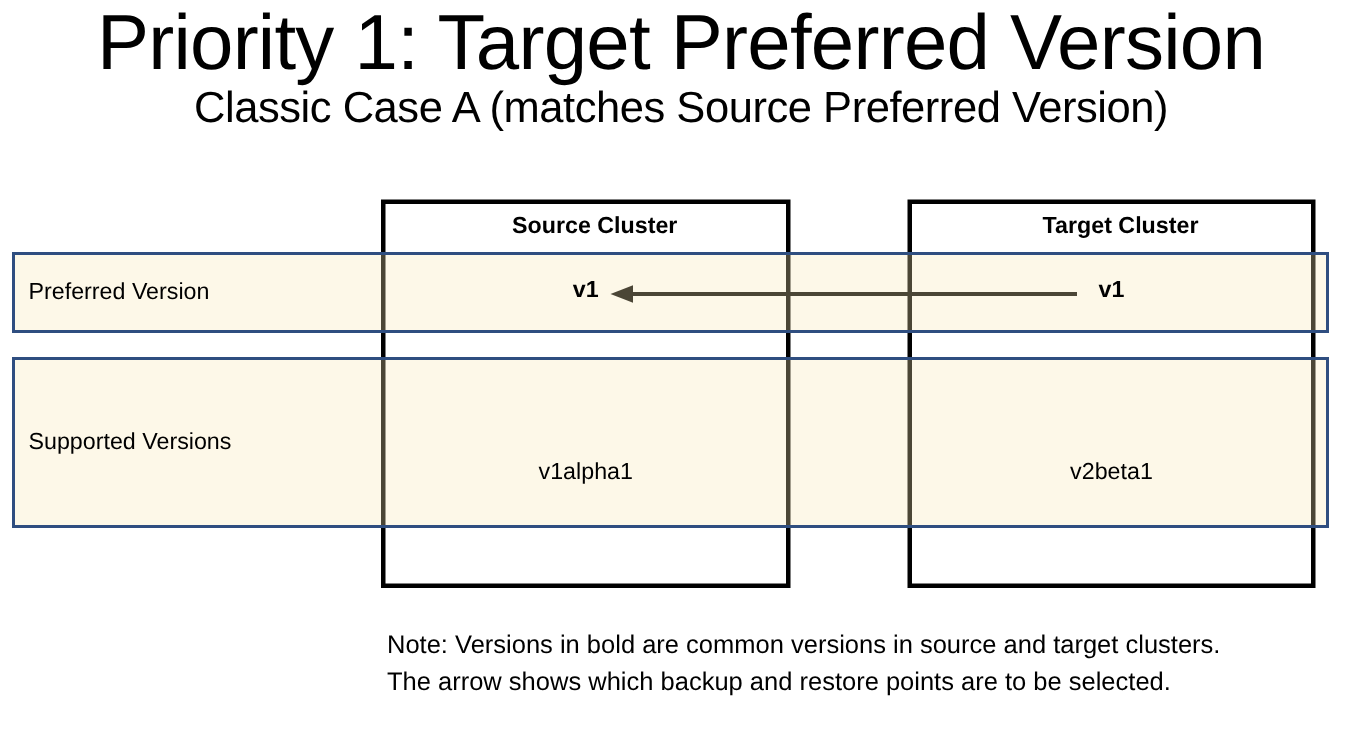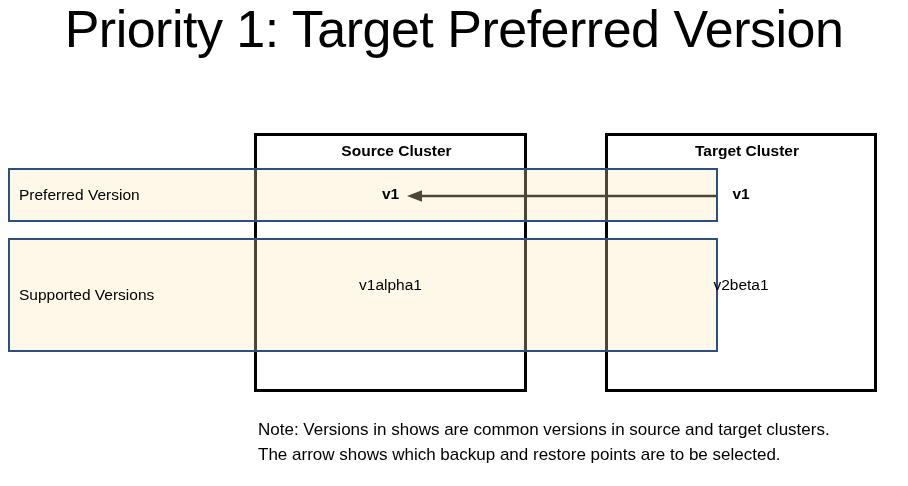--- a/index.html
+++ b/index.html
@@ -19,47 +19,48 @@
     position:absolute;top:133px;height:259px;background:#fff;
     border:3px solid var(--box-border,#000);box-sizing:border-box;z-index:1;padding-left:12px;
   }
   .cluster-box.source{left:254px;width:273px;}
   .cluster-box.target{left:605px;width:272px;}
   .cluster-header{
     padding-top:6px;text-align:center;font-weight:700;font-size:15.5px;
   }
   .arrow-svg{position:absolute;left:404px;top:186px;width:318px;height:20px;z-index:2;}
   .band{
-    position:absolute;left:8px;width:710px;box-sizing:border-box;z-index:3;
+    position:absolute;left:8px;width:878px;box-sizing:border-box;z-index:3;
     background:var(--band-fill,rgba(248,232,178,0.3));
     border:2px solid var(--band-border,#2f4e80);
     display:flex;align-items:center;text-align:right;
   }
   .band.preferred{top:168px;height:54px;}
   .band.supported{top:238px;height:114px;}
   .band-label{padding-left:9px;font-size:15.5px;}
   .cell{
     position:absolute;z-index:4;display:flex;align-items:center;justify-content:center;
     font-size:15.5px;
   }
   .cell.bold{font-weight:700;}
   .cell.src{left:254px;width:273px;}
   .cell.tgt{left:605px;width:272px;}
   .cell.row-preferred{top:167px;height:54px;text-align:center;}
-  .cell.row-supported{top:220px;height:129px;}
+  .cell.row-supported{top:250px;height:129px;}
   .note{
     position:absolute;left:258px;top:417px;font-size:17px;line-height:25px;z-index:5;
   }
 </style>
 </head>
 <body>
 
 <div class="canvas">
 
   <div class="title">Priority 1: Target Preferred Version</div>
+  <div class="subtitle">Classic Case A (matches Source Preferred Version)</div>
 
   <div class="cluster-box source">
     <div class="cluster-header">Source Cluster</div>
   </div>
   <div class="cluster-box target">
     <div class="cluster-header">Target Cluster</div>
   </div>
 
   <svg class="arrow-svg" viewBox="0 0 318 20" xmlns="http://www.w3.org/2000/svg">
     <line x1="14" y1="10" x2="314" y2="10" stroke="#000" stroke-width="2.6"></line>
@@ -72,17 +73,17 @@
   <div class="band supported">
     <span class="band-label">Supported Versions</span>
   </div>
 
   <div class="cell bold src row-preferred">v1</div>
   <div class="cell bold tgt row-preferred">v1</div>
   <div class="cell src row-supported">v1alpha1</div>
   <div class="cell tgt row-supported">v2beta1</div>
 
   <div class="note">
-    <div>Note: Versions in shows are common versions in source and target clusters.</div>
+    <div>Note: Versions in bold are common versions in source and target clusters.</div>
     <div>The arrow shows which backup and restore points are to be selected.</div>
   </div>
 
 </div>
 
 </body></html>

